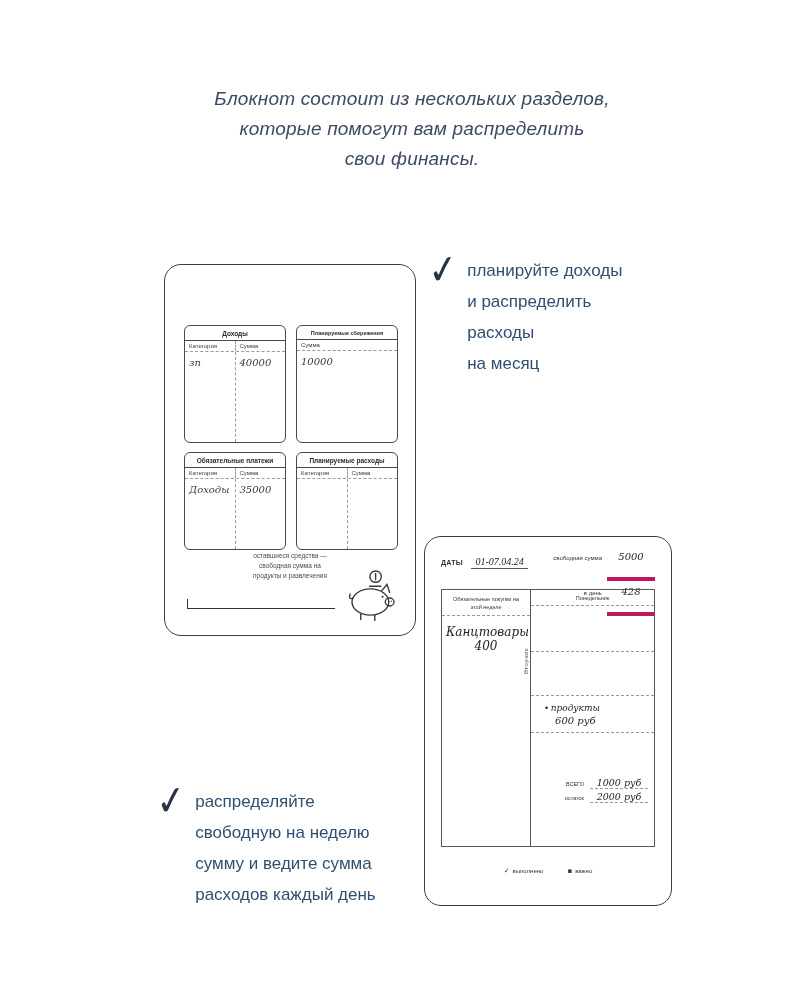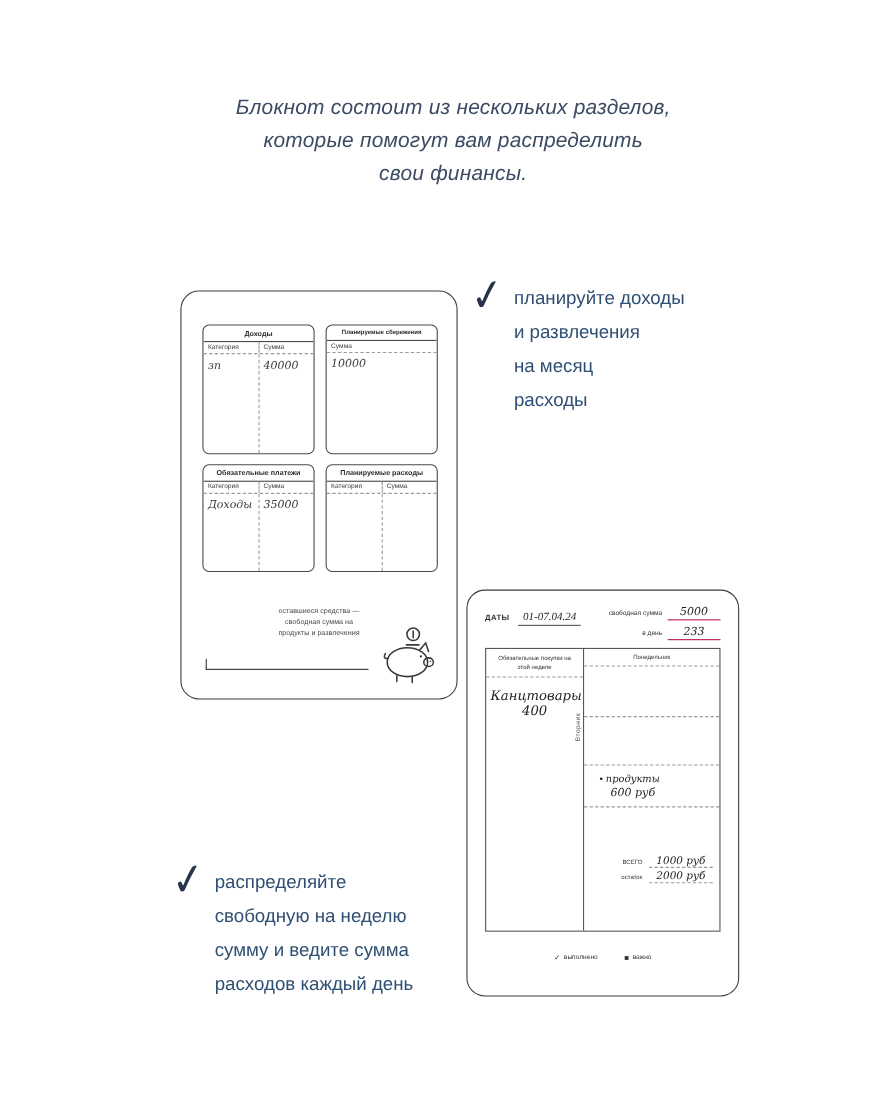--- a/index.html
+++ b/index.html
@@ -23,21 +23,21 @@
   .card { position:absolute; background:#ffffff; border:1.6px solid #3d3d3d; border-radius:17px; color:#2e2e2e; }
   .card-month { left:164px; top:264px; width:252px; height:372px; }
   .card-week  { left:424px; top:536px; width:248px; height:370px; }
 
   .hand { font-family:"DejaVu Serif", serif; font-style:italic; color:#232323; }
 
   
   .m-title-wrap { text-align:center; margin-top:16px; }
   .m-title { display:inline-block; font-size:9px; font-weight:bold; letter-spacing:.4px;
              color:#2a2a2a; border-bottom:1px solid #8d8d8d; padding:0 4px 3px; }
-  .m-grid { position:absolute; left:19px; top:30px; width:214px;
+  .m-grid { position:absolute; left:19px; top:60px; width:214px;
             display:grid; grid-template-columns:1fr 1fr; grid-template-rows:118px 98px; gap:9px 10px; }
   .mbox { border:1px solid #4a4a4a; border-radius:6px; background:#fff; display:flex; flex-direction:column; overflow:hidden; }
   .mbox-title { font-size:6.5px; font-weight:bold; text-align:center; padding:4px 2px 3px; border-bottom:1px solid #4a4a4a; color:#2a2a2a; }
   .mbox-title.small { font-size:5.5px; }
   .mbox-head { display:flex; border-bottom:1px dashed #9a9a9a; }
   .mbox-body { display:flex; flex:1; }
   .mc { flex:1; padding:2px 4px; font-size:6px; color:#3a3a3a; }
   .mc + .mc { border-left:1px dashed #9a9a9a; }
   .mbox-body .mc { font-size:10px; padding-top:5px; }
   .m-note { position:absolute; left:0; top:286px; width:100%; text-align:center;
@@ -46,21 +46,21 @@
   .write-tick { position:absolute; left:0; bottom:-1px; height:10px; border-left:1.6px solid #333; }
   .piggy { position:absolute; right:14px; bottom:12px; width:56px; height:56px; }
 
   
   .wk-head { position:absolute; left:16px; right:16px; top:14px; display:flex; justify-content:space-between; align-items:flex-start; }
   .lbl { font-size:6px; color:#333; }
   .lbl.b { font-weight:bold; font-size:7px; letter-spacing:.3px; }
   .wk-dates .hand { font-size:10px; border-bottom:1px solid #555; padding:0 4px 1px; margin-left:4px;font-family:Liberation Serif, serif; }
   .wk-right { display:flex; flex-direction:column; gap:5px; }
   .wk-row { display:flex; align-items:baseline; justify-content:flex-end; gap:5px; }
-  .wk-row .hand { font-size:10px; border-bottom:1px solid #be185d; min-width:48px; text-align:center; padding-bottom:1px; }
+  .wk-row .hand { font-size:10px; border-bottom:4px solid #be185d; min-width:48px; text-align:center; padding-bottom:15px; }
 
   .wk-table { position:absolute; left:16px; right:16px; top:52px; bottom:58px;
               border:1px solid #565656; display:flex; }
   .wk-left { width:42%; border-right:1px solid #565656; position:relative; }
   .wk-left-head { font-size:5.5px; line-height:8px; text-align:center; padding:5px 7px 4px; color:#333;
                   border-bottom:1px dashed #999; }
   .wk-left-entry { font-size:12px; text-align:center; margin-top:9px; padding:0 4px; }
   .wk-vertical { position:absolute; right:1px; top:58px; writing-mode:vertical-rl; transform:rotate(180deg);
                  font-size:6px; color:#555; letter-spacing:.5px; }
   .wk-right-col { flex:1; display:flex; flex-direction:column; }
@@ -88,23 +88,23 @@
   <div class="intro">
     <div>Блокнот состоит из нескольких разделов,</div>
     <div>которые помогут вам распределить</div>
     <div>свои финансы.</div>
   </div>
 
   <div class="benefit benefit-month">
     <span class="check">✓</span>
     <div class="benefit-lines">
       <div>планируйте доходы</div>
-      <div>и развлечения</div>
+      <div>и распределить</div>
+      <div>расходы</div>
       <div>на месяц</div>
-      <div>расходы</div>
     </div>
   </div>
 
   <div class="benefit benefit-week">
     <span class="check">✓</span>
     <div class="benefit-lines">
       <div>распределяйте</div>
       <div>свободную на неделю</div>
       <div>сумму и ведите сумма</div>
       <div>расходов каждый день</div>
@@ -196,21 +196,21 @@
         <span class="lbl b">ДАТЫ</span>
         <span class="hand">01-07.04.24</span>
       </div>
       <div class="wk-right">
         <div class="wk-row">
           <span class="lbl">свободная сумма</span>
           <span class="hand">5000</span>
         </div>
         <div class="wk-row">
           <span class="lbl">в день</span>
-          <span class="hand">233</span>
+          <span class="hand">428</span>
         </div>
       </div>
     </div>
 
     <div class="wk-table">
       <div class="wk-left">
         <div class="wk-left-head">Обязательные покупки на этой неделе</div>
         <div class="hand wk-left-entry">Канцтовары 400</div>
         <div class="wk-vertical">Вторник</div>
       </div>

